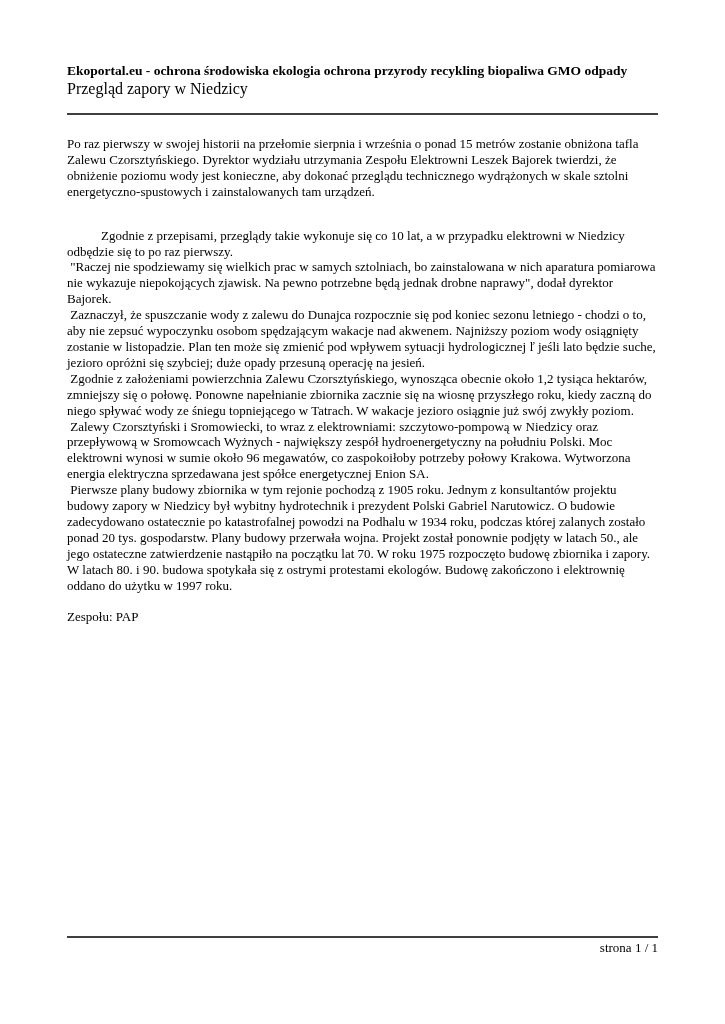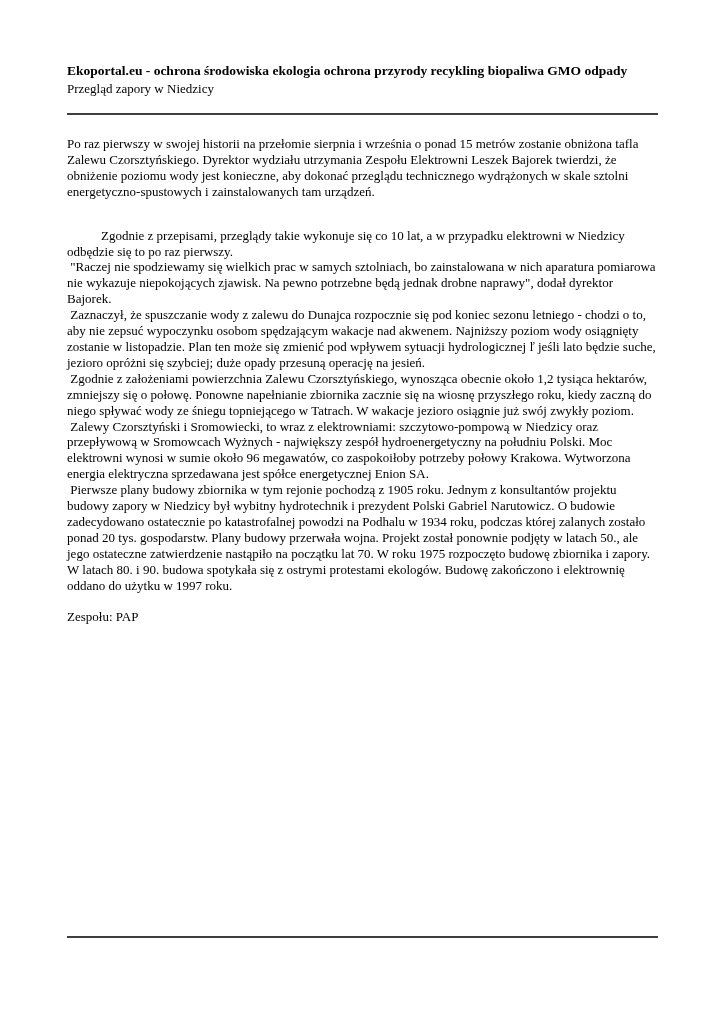--- a/index.html
+++ b/index.html
@@ -24,21 +24,21 @@
     top: 0;
   }
   .title {
     margin-top: 62px;
     font-size: 13.5px;
     line-height: 18px;
     font-weight: bold;
     white-space: nowrap;
   }
   .subtitle {
-    font-size: 13px;
+    font-size: 16px;
     line-height: 17px;
   }
   .rule {
     border: none;
     border-top: 2px solid #3f3f3f;
     height: 0;
   }
   .header-rule {
     margin-top: 16px;
   }
@@ -95,14 +95,15 @@
       <p class="para"> Zgodnie z założeniami powierzchnia Zalewu Czorsztyńskiego, wynosząca obecnie około 1,2 tysiąca hektarów, zmniejszy się o połowę. Ponowne napełnianie zbiornika zacznie się na wiosnę przyszłego roku, kiedy zaczną do niego spływać wody ze śniegu topniejącego w Tatrach. W wakacje jezioro osiągnie już swój zwykły poziom.</p>
       <p class="para"> Zalewy Czorsztyński i Sromowiecki, to wraz z elektrowniami: szczytowo-pompową w Niedzicy oraz przepływową w Sromowcach Wyżnych - największy zespół hydroenergetyczny na południu Polski. Moc elektrowni wynosi w sumie około 96 megawatów, co zaspokoiłoby potrzeby połowy Krakowa. Wytworzona energia elektryczna sprzedawana jest spółce energetycznej Enion SA.</p>
       <p class="para"> Pierwsze plany budowy zbiornika w tym rejonie pochodzą z 1905 roku. Jednym z konsultantów projektu budowy zapory w Niedzicy był wybitny hydrotechnik i prezydent Polski Gabriel Narutowicz. O budowie zadecydowano ostatecznie po katastrofalnej powodzi na Podhalu w 1934 roku, podczas której zalanych zostało ponad 20 tys. gospodarstw. Plany budowy przerwała wojna. Projekt został ponownie podjęty w latach 50., ale jego ostateczne zatwierdzenie nastąpiło na początku lat 70. W roku 1975 rozpoczęto budowę zbiornika i zapory. W latach 80. i 90. budowa spotykała się z ostrymi protestami ekologów. Budowę zakończono i elektrownię oddano do użytku w 1997 roku.</p>
       <p class="para source">Zespołu: PAP</p>
     </main>
 
   </div>
 
   <footer class="footer">
     <div class="rule"></div>
+    <div class="page-num">strona 1 / 1</div>
   </footer>
 </div>
 
 </body></html>

